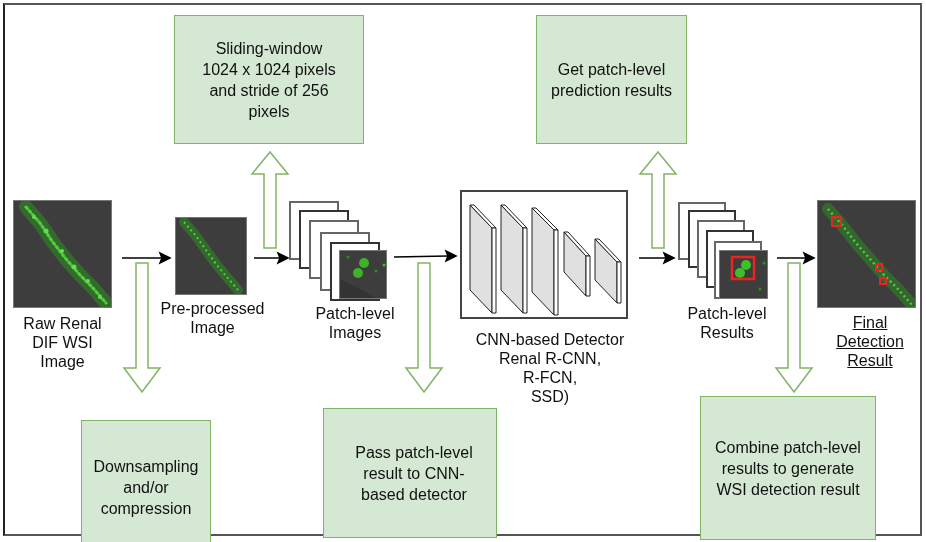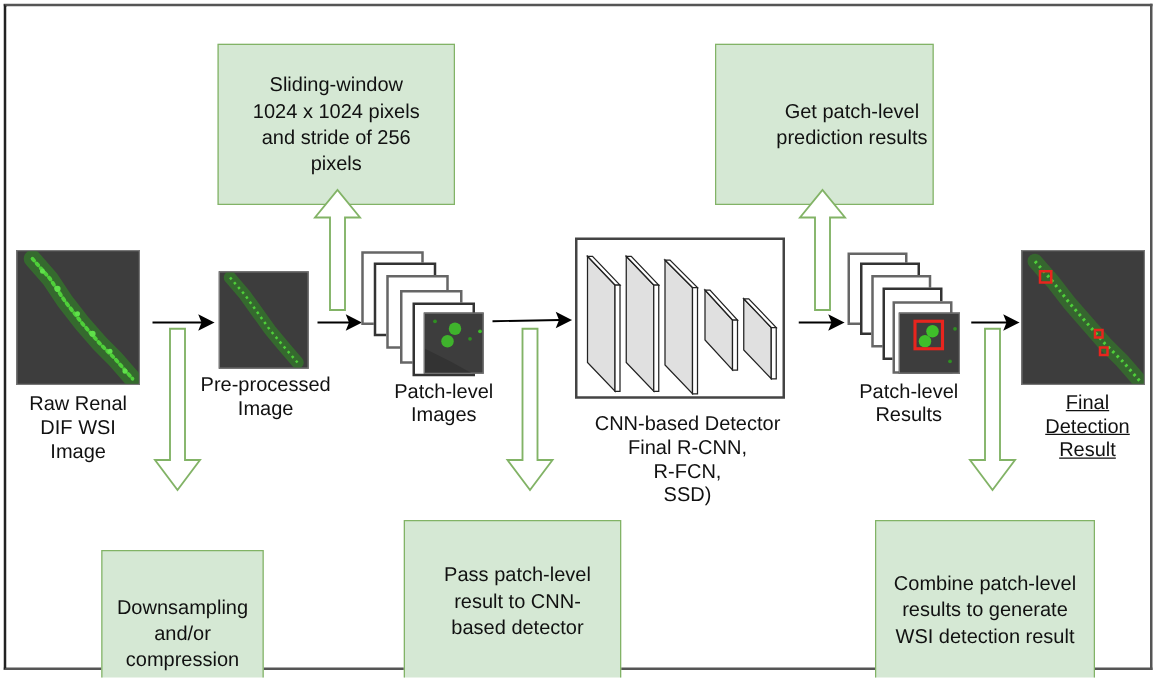--- a/index.html
+++ b/index.html
@@ -1,54 +1,54 @@
 <!DOCTYPE html>
 <html><head>
 <meta charset="utf-8">
 <style>
   html, body { margin: 0; padding: 0; background: #ffffff; }
   body { width: 926px; height: 542px; position: relative; overflow: hidden; font-family: "Liberation Sans", sans-serif; }
   .frame { position: absolute; left: 3px; top: 3px; width: 919px; height: 533px; border: 2px solid #555555; border-left-color: #222; box-sizing: border-box; background: #fff; }
-  .gbox { position: absolute; background: #d5e8d4; border: 1.5px solid #82b366; box-sizing: border-box; display: flex; align-items: center; justify-content: center; text-align: center; font-size: 16px; line-height: 21px; color: #111; padding: 4px; margin-top: 20px; }
+  .gbox { position: absolute; background: #d5e8d4; border: 1.5px solid #82b366; box-sizing: border-box; display: flex; align-items: center; justify-content: center; text-align: center; font-size: 16px; line-height: 21px; color: #111; padding: 4px; }
   .label { position: absolute; text-align: center; font-size: 16px; line-height: 19px; color: #111; }
   .img { position: absolute; background: #3d3d3d; border: 1px solid #777; box-sizing: border-box; overflow: hidden; }
   svg { position: absolute; overflow: visible; }
   .page { position: absolute; background: #fff; border: 2px solid #333; box-sizing: border-box; }
   .page.gray { border-color: #666; }
 </style>
 </head>
 <body>
 
 <div class="frame"></div>
 
 <div class="gbox" style="left:174px;top:15px;width:190px;height:129px;">
   <div>
     <div>Sliding-window</div>
     <div>1024 x 1024 pixels</div>
     <div>and stride of 256</div>
     <div>pixels</div>
   </div>
 </div>
 
-<div class="gbox" style="left:572px;top:15px;width:175px;height:129px;justify-content:flex-end;">
+<div class="gbox" style="left:536px;top:15px;width:151px;height:129px;">
   <div>
     <div>Get patch-level</div>
     <div>prediction results</div>
   </div>
 </div>
 
 <div class="gbox" style="left:81px;top:420px;width:130px;height:134px;">
   <div>
     <div>Downsampling</div>
     <div>and/or</div>
     <div>compression</div>
   </div>
 </div>
 
-<div class="gbox" style="left:323px;top:396px;width:174px;height:130px;padding-left:12px;">
+<div class="gbox" style="left:323px;top:408px;width:174px;height:130px;padding-left:12px;">
   <div>
     <div>Pass patch-level</div>
     <div>result to CNN-</div>
     <div>based detector</div>
   </div>
 </div>
 
 <div class="gbox" style="left:700px;top:396px;width:176px;height:144px;">
   <div>
     <div>Combine patch-level</div>
@@ -158,21 +158,21 @@
       <g>
         <polygon points="133,47 155,70 155,111 133,88"></polygon>
         <polygon points="133,47 137,47 159,70 155,70" fill="#fff"></polygon>
         <polygon points="155,70 159,70 159,111 155,111" fill="#fff"></polygon>
       </g>
     </g>
   </svg>
 </div>
 <div class="label" style="left:470px;top:330px;width:160px;line-height:19px;">
   <div>CNN-based Detector</div>
-  <div>Final R-CNN,</div>
+  <div>Renal R-CNN,</div>
   <div>R-FCN,</div>
   <div>SSD)</div>
 </div>
 
 <div class="page gray" style="left:678px;top:202px;width:48px;height:58px;"></div>
 <div class="page" style="left:688px;top:210px;width:48px;height:58px;"></div>
 <div class="page gray" style="left:697px;top:220px;width:48px;height:58px;"></div>
 <div class="page" style="left:706px;top:230px;width:48px;height:58px;"></div>
 <div class="page gray" style="left:714px;top:241px;width:48px;height:58px;"></div>
 <div class="img" style="left:719px;top:250px;width:49px;height:49px;">

